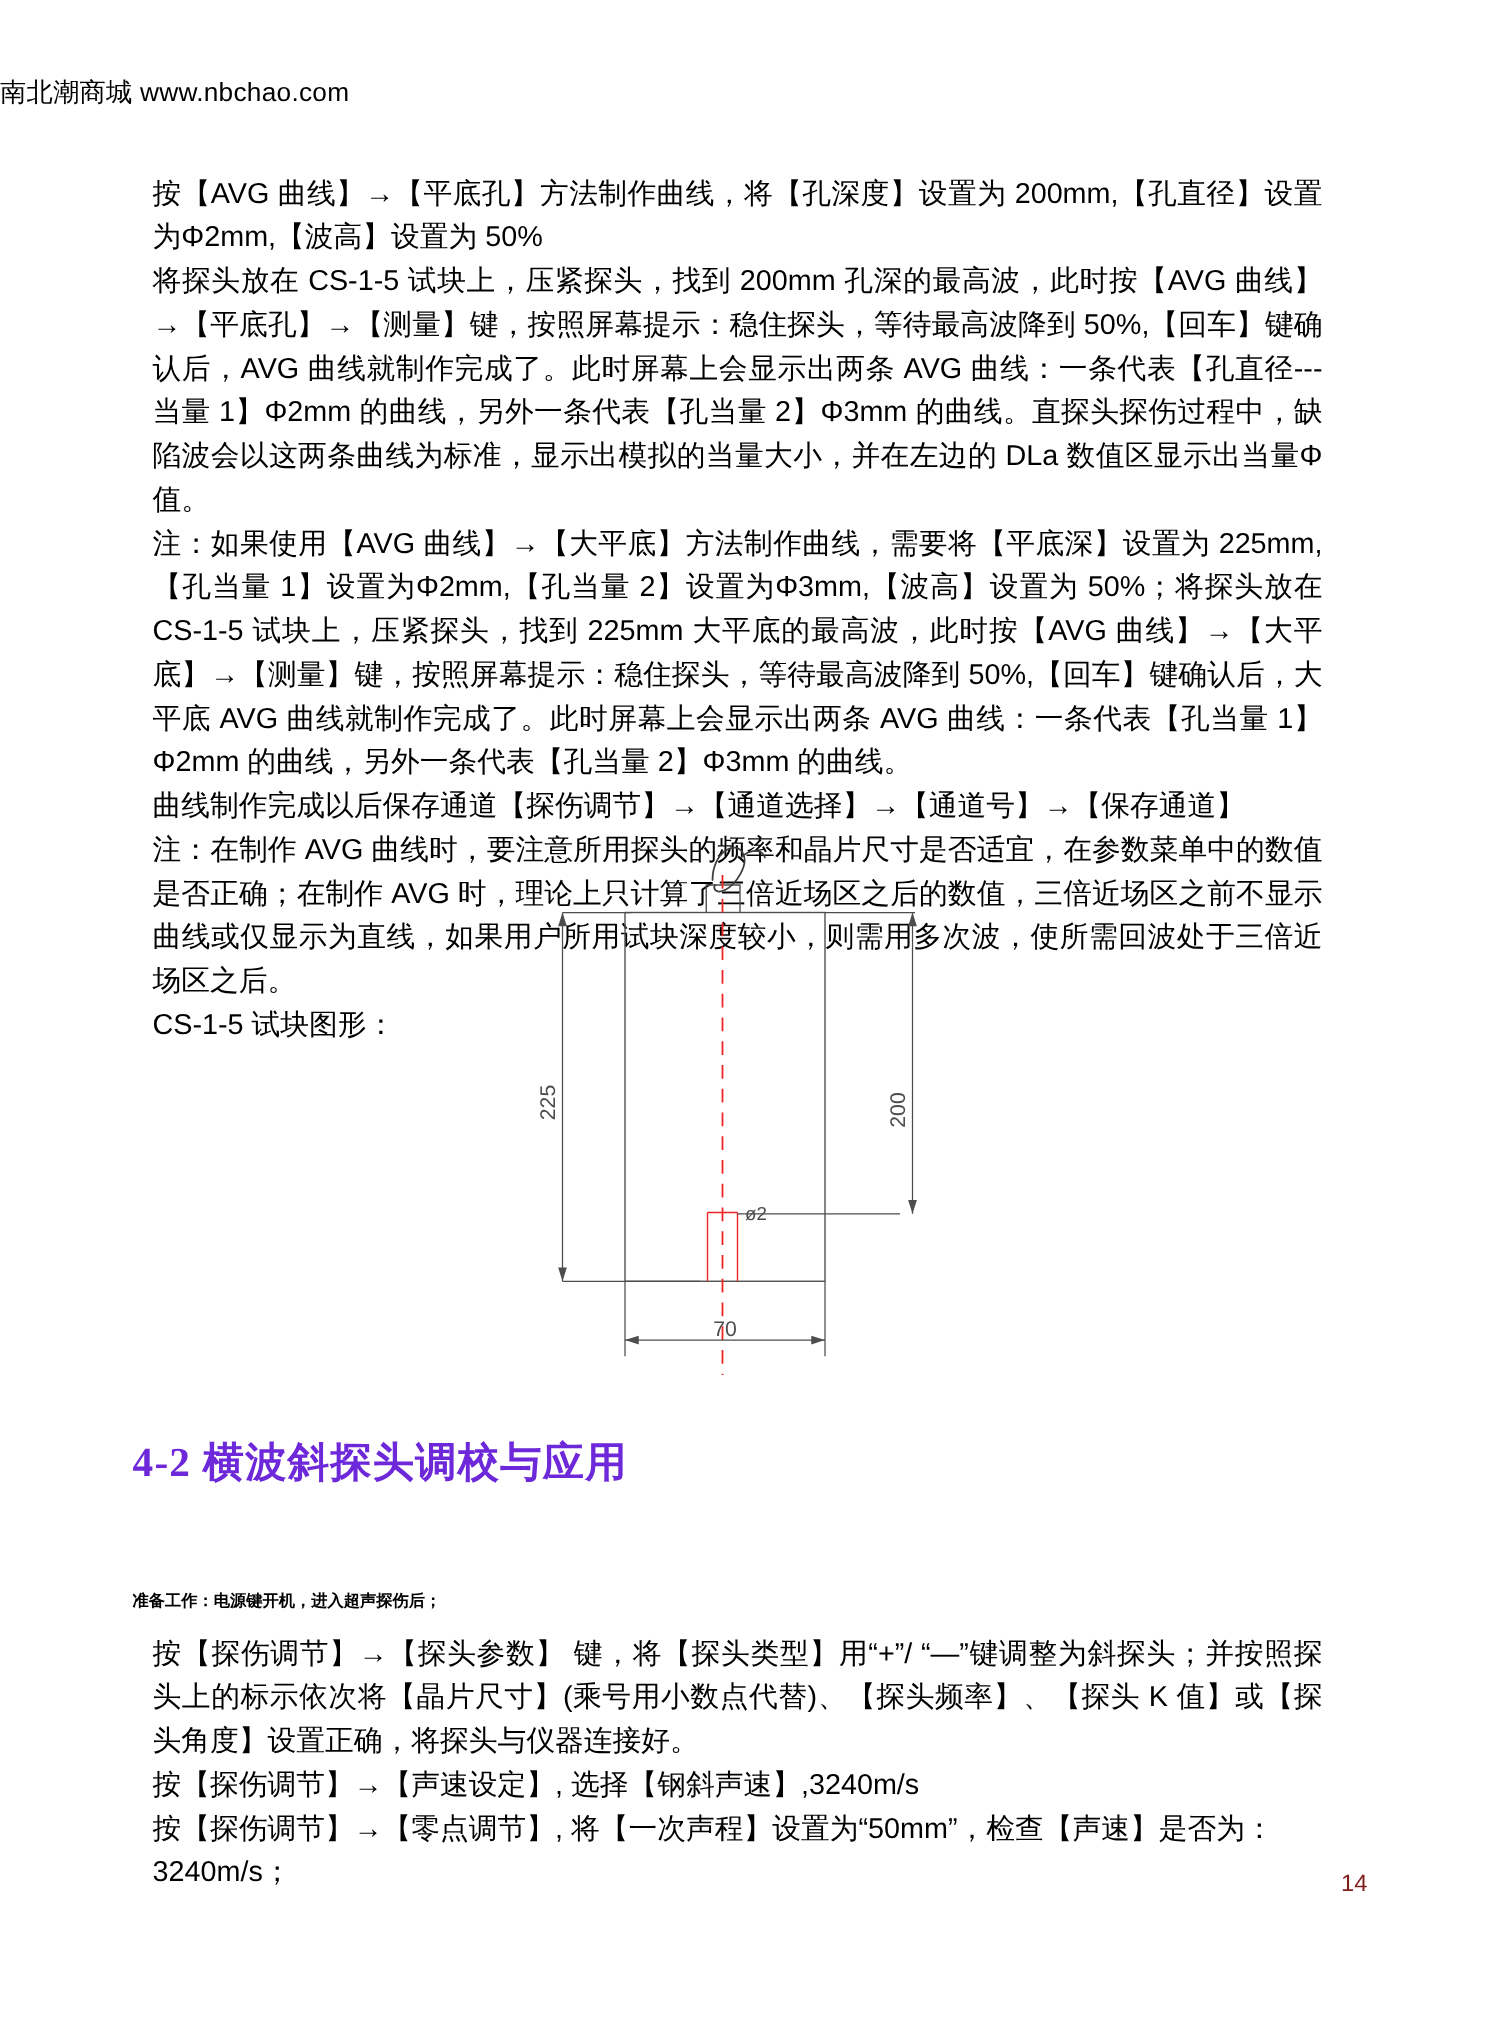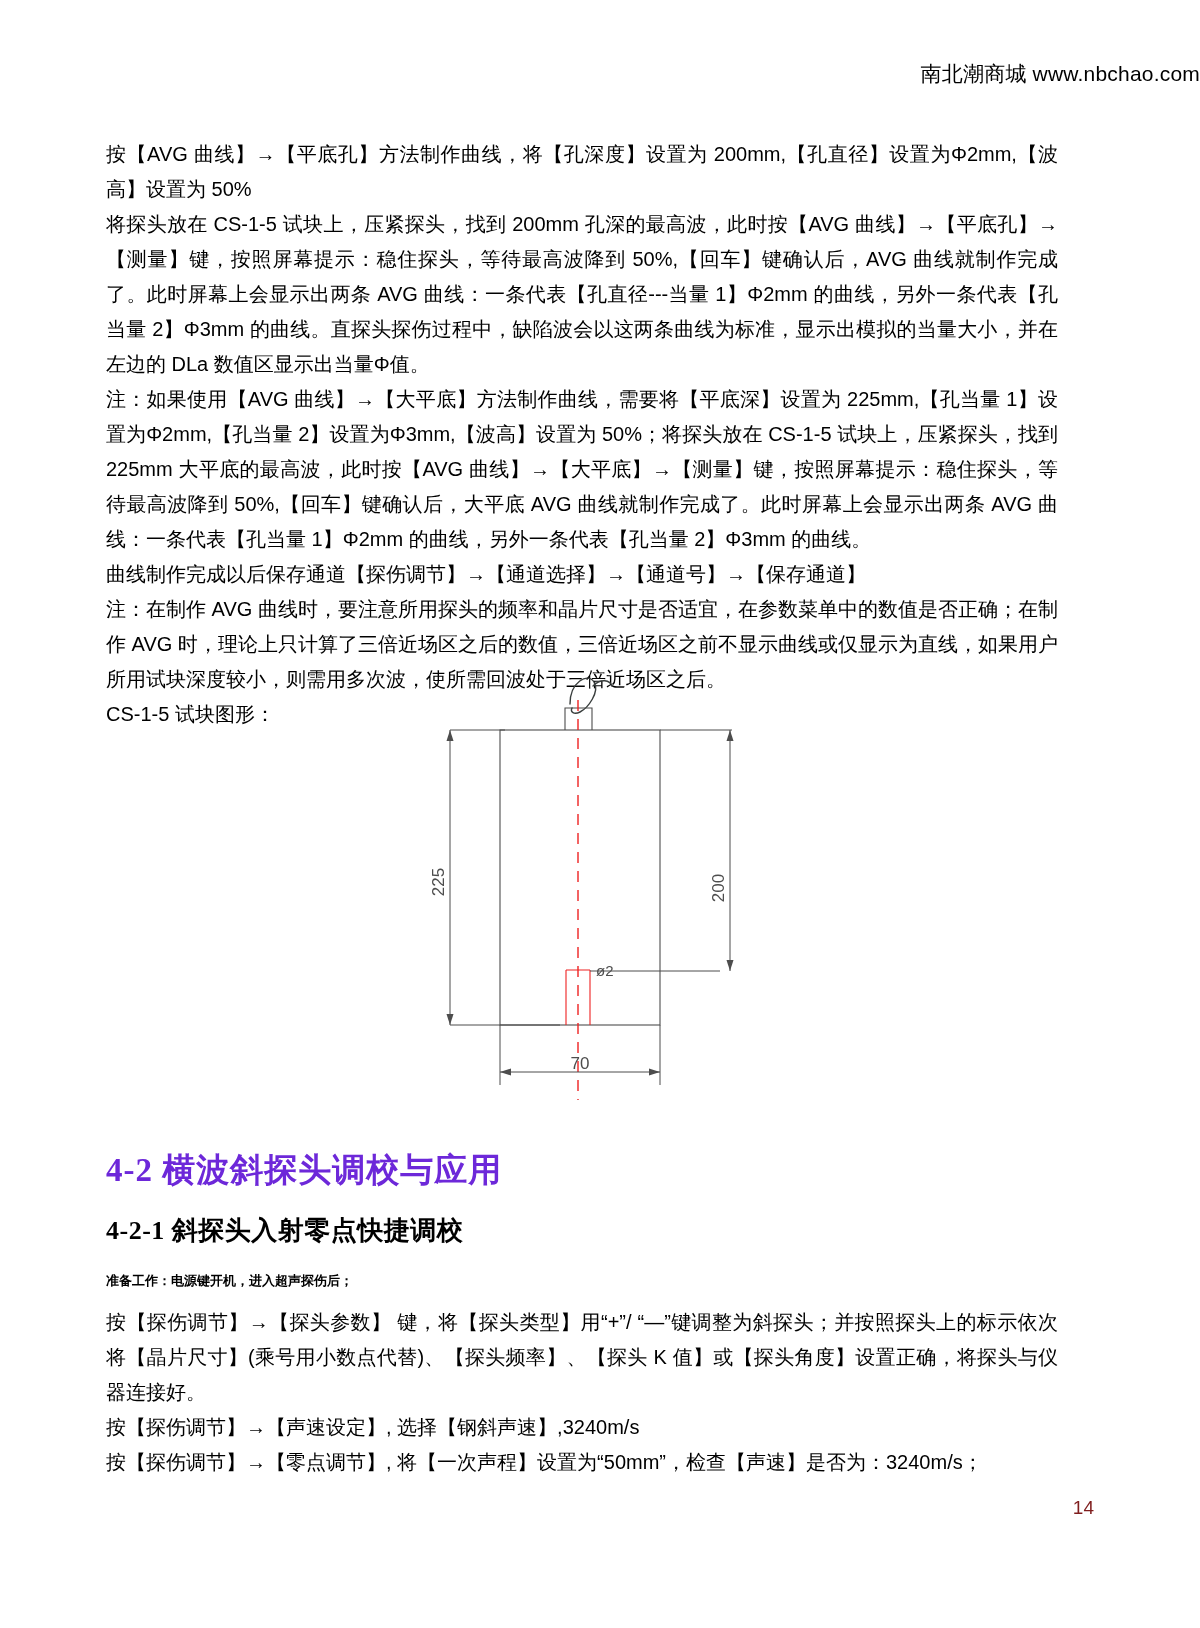--- a/index.html
+++ b/index.html
@@ -19,36 +19,36 @@
     overflow: hidden;
     box-sizing: border-box;
   }
 
   
   .header {
     position: absolute;
     top: 60px;
     left: 0;
     width: 1200px;
-    text-align: right;
+    text-align: left;
     font-size: 21px;
     letter-spacing: 0.2px;
     color: #000;
   }
 
   
   .content {
     position: absolute;
     left: 106px;
     top: 137px;
     width: 952px;
   }
   p.para {
-    margin: 0 0 0 0;
-    font-size: 20px;
+    margin: 0 0 0 16px;
+    font-size: 23px;
     line-height: 35px;
     text-align: justify;
     text-justify: inter-ideograph;
     color: #000;
     letter-spacing: 0px;
   }
   p.para.last-left {
     text-align: left;
   }
 
@@ -159,21 +159,20 @@
       <line x1="80" y1="365" x2="80" y2="425" stroke="#4d4d4d" stroke-width="1"></line>
       <line x1="240" y1="365" x2="240" y2="425" stroke="#4d4d4d" stroke-width="1"></line>
       <line x1="80" y1="412" x2="240" y2="412" stroke="#4d4d4d" stroke-width="1"></line>
       <path d="M80 412 l 11 -3.5 l 0 7 z" fill="#4d4d4d"></path>
       <path d="M240 412 l -11 -3.5 l 0 7 z" fill="#4d4d4d"></path>
       <text x="160" y="409" font-family="'Liberation Sans', sans-serif" font-size="17" fill="#4d4d4d" text-anchor="middle">70</text>
     </svg>
   </div>
 
   <div class="h2">4-2  横波斜探头调校与应用</div>
-  <div class="h3">4-2-1  斜探头入射零点快捷调校</div>
   <div class="prep">准备工作：电源键开机，进入超声探伤后；</div>
 
   <div class="content2">
     <p class="para">按【探伤调节】→【探头参数】 键，将【探头类型】用“+”/ “—”键调整为斜探头；并按照探头上的标示依次将【晶片尺寸】(乘号用小数点代替)、【探头频率】、【探头 K 值】或【探头角度】设置正确，将探头与仪器连接好。</p>
     <p class="para last-left">按【探伤调节】→【声速设定】, 选择【钢斜声速】,3240m/s</p>
     <p class="para last-left">按【探伤调节】→【零点调节】, 将【一次声程】设置为“50mm”，检查【声速】是否为：3240m/s；</p>
   </div>
 
   <div class="pagenum">14</div>
 

